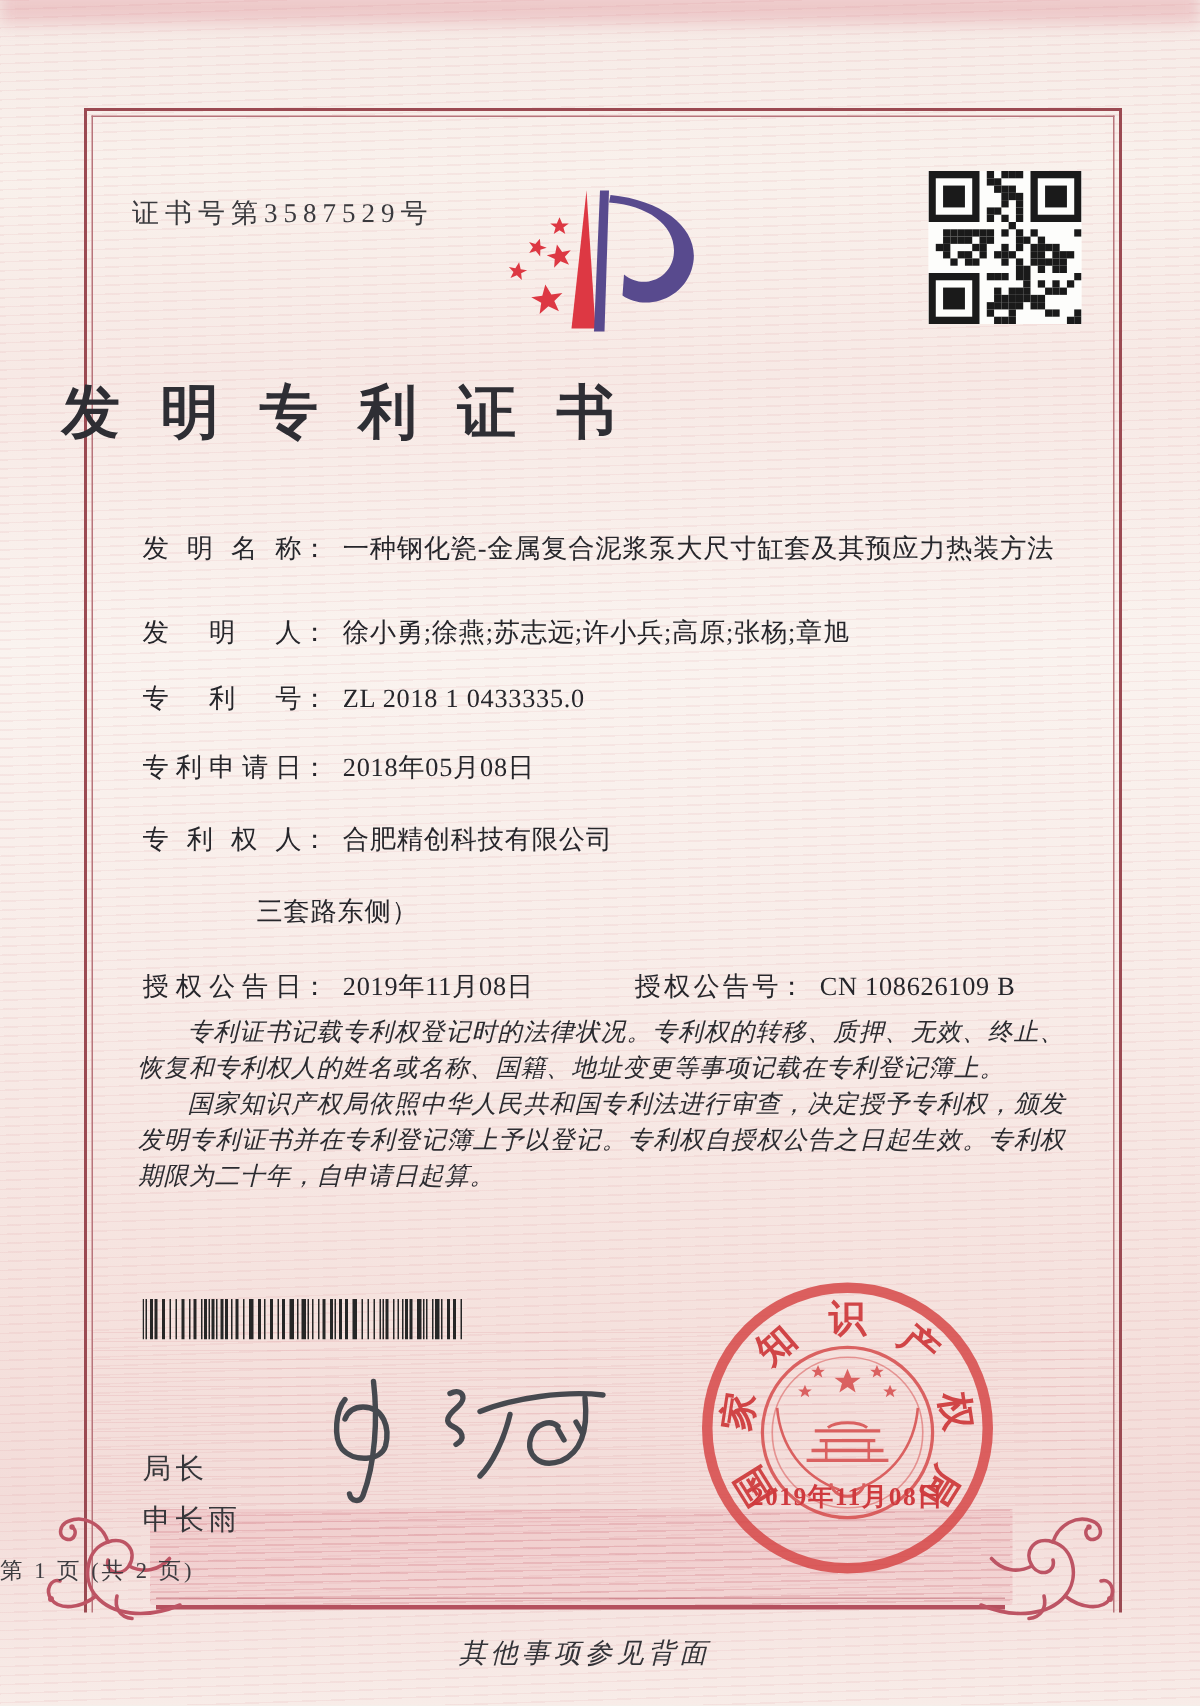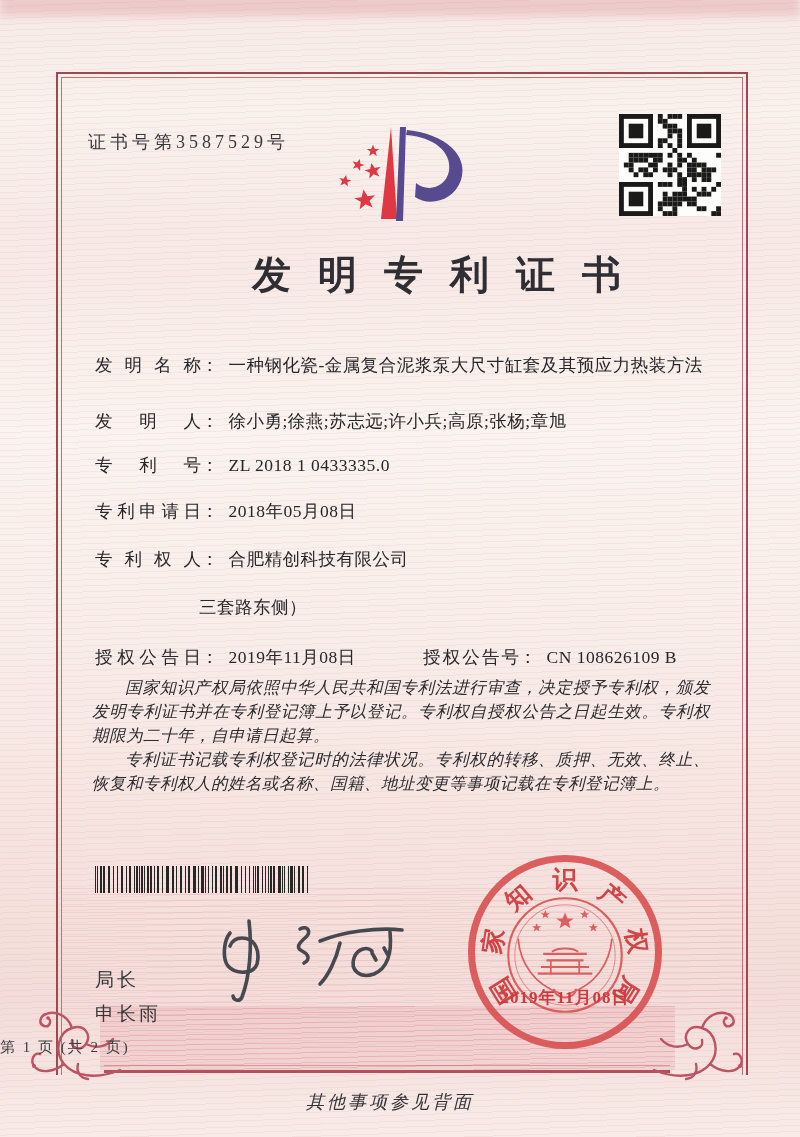--- a/index.html
+++ b/index.html
@@ -23,29 +23,29 @@
   
   .bottom-rule{position:absolute;left:104px;top:1070px;width:566px;height:3px;background:#b4505e;}
   .bottom-rule-echo{position:absolute;left:104px;top:1065px;width:566px;height:1px;background:rgba(180,80,94,.45);}
   .flourish{position:absolute;width:96px;height:80px;}
   .flourish.left{left:26px;top:1002px;}
   .flourish.right{left:652px;top:1002px;transform:scaleX(-1);}
   
   .cert-no{position:absolute;left:88px;top:130px;font-size:18px;color:#3a3a3e;letter-spacing:4px;}
   .logo{position:absolute;left:330px;top:122px;width:155px;height:110px;}
   .qr{position:absolute;left:619px;top:114px;width:102px;height:102px;background:#fdfdfb;}
-  .title{position:absolute;left:0;top:248px;width:648px;text-align:right;font-size:39px;font-weight:bold;
-    color:#2e2e34;letter-spacing:27px;padding-left:19px;box-sizing:border-box;}
+  .title{position:absolute;left:0;top:248px;width:648px;text-align:left;font-size:39px;font-weight:bold;
+    color:#2e2e34;letter-spacing:27px;padding-left:41px;box-sizing:border-box;}
   
   .rows{position:absolute;left:95px;top:0;width:625px;color:#26262b;}
   .row{position:absolute;left:0;font-size:17.5px;line-height:26px;white-space:nowrap;}
   .row-label{display:inline-block;width:106px;text-align:justify;text-align-last:justify;}
   .row-colon{display:inline-block;margin-right:10px;}
   .row-val{letter-spacing:.5px;}
-  .addr-l2{margin-left:104px;white-space:nowrap;}
+  .addr-l2{margin-left:76px;white-space:nowrap;}
   .grant-no-group{position:absolute;left:328px;top:0;white-space:nowrap;}
   
   .paras{position:absolute;left:92px;top:676px;width:618px;font-size:16.5px;line-height:24px;color:#2b2b30;
     text-align:justify;font-style:italic;letter-spacing:.5px;}
   .paras p{margin:0;text-indent:2em;}
   
   .barcode{position:absolute;left:95px;top:866px;width:215px;height:27px;}
   
   .director{position:absolute;left:95px;top:924px;font-family:"Liberation Sans","DejaVu Sans",sans-serif;
     font-size:19px;color:#36363a;letter-spacing:3px;line-height:34px;margin-top:39px;}
@@ -273,22 +273,22 @@
     <div class="row" style="top:594px">
       <div class="addr-l2"><span class="row-val">三套路东侧）</span></div>
     </div>
     <div class="row" style="top:644px;width:625px">
       <span class="row-label">授权公告日</span><span class="row-colon">：</span><span class="row-val">2019年11月08日</span>
       <span class="grant-no-group"><span class="row-label" style="width:96px">授权公告号</span><span class="row-colon">：</span><span class="row-val">CN 108626109 B</span></span>
     </div>
   </div>
 
   <div class="paras">
+    <p>专利证书记载专利权登记时的法律状况。专利权的转移、质押、无效、终止、恢复和专利权人的姓名或名称、国籍、地址变更等事项记载在专利登记簿上。</p>
     <p>国家知识产权局依照中华人民共和国专利法进行审查，决定授予专利权，颁发发明专利证书并在专利登记簿上予以登记。专利权自授权公告之日起生效。专利权期限为二十年，自申请日起算。</p>
-    <p>专利证书记载专利权登记时的法律状况。专利权的转移、质押、无效、终止、恢复和专利权人的姓名或名称、国籍、地址变更等事项记载在专利登记簿上。</p>
   </div>
 
   <svg class="barcode" id="barcode" viewBox="0 0 215 27" preserveAspectRatio="none">
       <rect x="0" y="0" width="1" height="27" fill="#262626"></rect>
       <rect x="2" y="0" width="1" height="27" fill="#262626"></rect>
       <rect x="5" y="0" width="2" height="27" fill="#262626"></rect>
       <rect x="8" y="0" width="2" height="27" fill="#262626"></rect>
       <rect x="13" y="0" width="2" height="27" fill="#262626"></rect>
       <rect x="18" y="0" width="1" height="27" fill="#262626"></rect>
       <rect x="22" y="0" width="1" height="27" fill="#262626"></rect>

